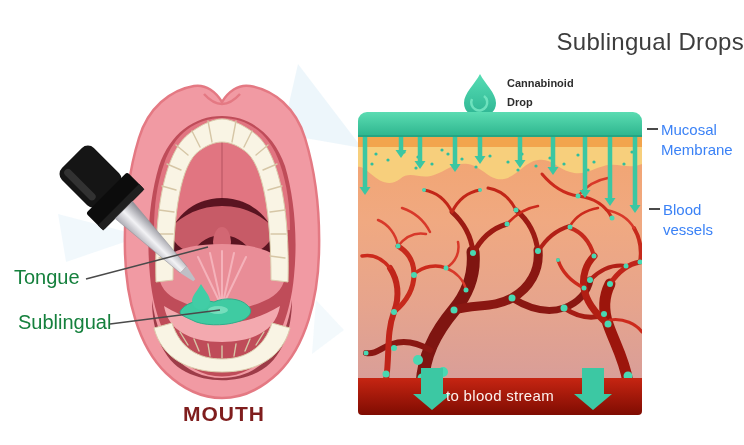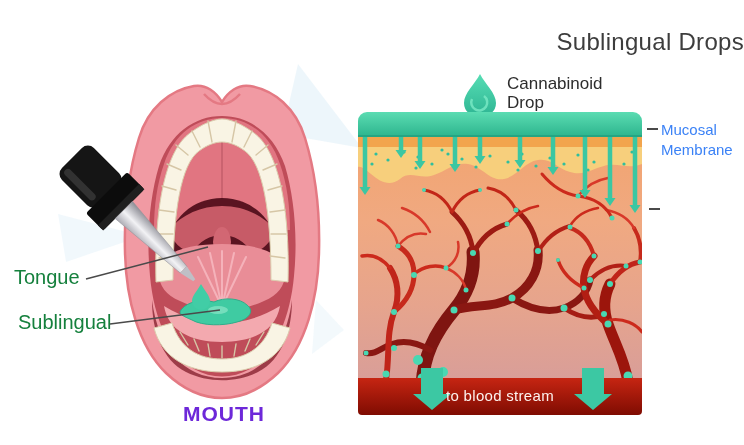--- a/index.html
+++ b/index.html
@@ -3,23 +3,23 @@
 <meta charset="utf-8">
 <style>
   html,body{margin:0;padding:0;background:#ffffff;}
   .canvas{position:relative;width:744px;height:445px;background:#fff;overflow:hidden;
           font-family:"Liberation Sans", sans-serif;color:#3d3d3d;}
   .title{position:absolute;top:28px;left:0;right:0;text-align:right;
          font-size:24px;font-weight:500;letter-spacing:.3px;color:#3d3d3d;}
   .abs{position:absolute;}
   .lbl{position:absolute;font-size:20px;color:#15803d;font-weight:500;}
   .caption{position:absolute;left:126px;top:402px;width:196px;text-align:center;
-           font-size:21px;font-weight:600;letter-spacing:1px;color:#6d28d9;}
+           font-size:21px;font-weight:600;letter-spacing:1px;color:#7f1d1d;}
   .drop-head{position:absolute;left:462px;top:72px;display:flex;gap:9px;align-items:flex-start;}
-  .drop-text{font-size:17px;font-weight:400;line-height:19px;color:#2d2d2d;white-space:pre-line;padding-top:2px;}
+  .drop-text{font-size:11px;font-weight:700;line-height:19px;color:#2d2d2d;white-space:pre-line;padding-top:2px;}
   .panel{position:absolute;left:358px;top:112px;width:284px;height:303px;
          border-radius:9px 9px 4px 4px;overflow:hidden;}
   .bloodstream{position:absolute;left:72px;top:275px;width:140px;text-align:center;
                font-size:15px;color:#fdf2ee;letter-spacing:.3px;}
   .side-label{position:absolute;display:flex;gap:3px;align-items:flex-start;}
   .side-label .tick{width:11px;height:2px;background:#4a4a4a;margin-top:8px;flex:0 0 auto;}
   .side-label .txt{font-size:15px;line-height:20px;color:#3b82f6;white-space:pre-line;}
   .pre{white-space:pre-line;}
 </style>
 </head>
@@ -333,15 +333,17 @@
     <div class="bloodstream">to blood stream</div>
   </div>
 
   <div class="side-label" style="left:647px;top:120px">
     <span class="tick"></span>
     <span class="txt pre">Mucosal
 Membrane</span>
   </div>
   <div class="side-label" style="left:649px;top:200px">
     <span class="tick"></span>
+    <span class="txt pre">Blood
+vessels</span>
   </div>
 
 </div>
 
 </body></html>

